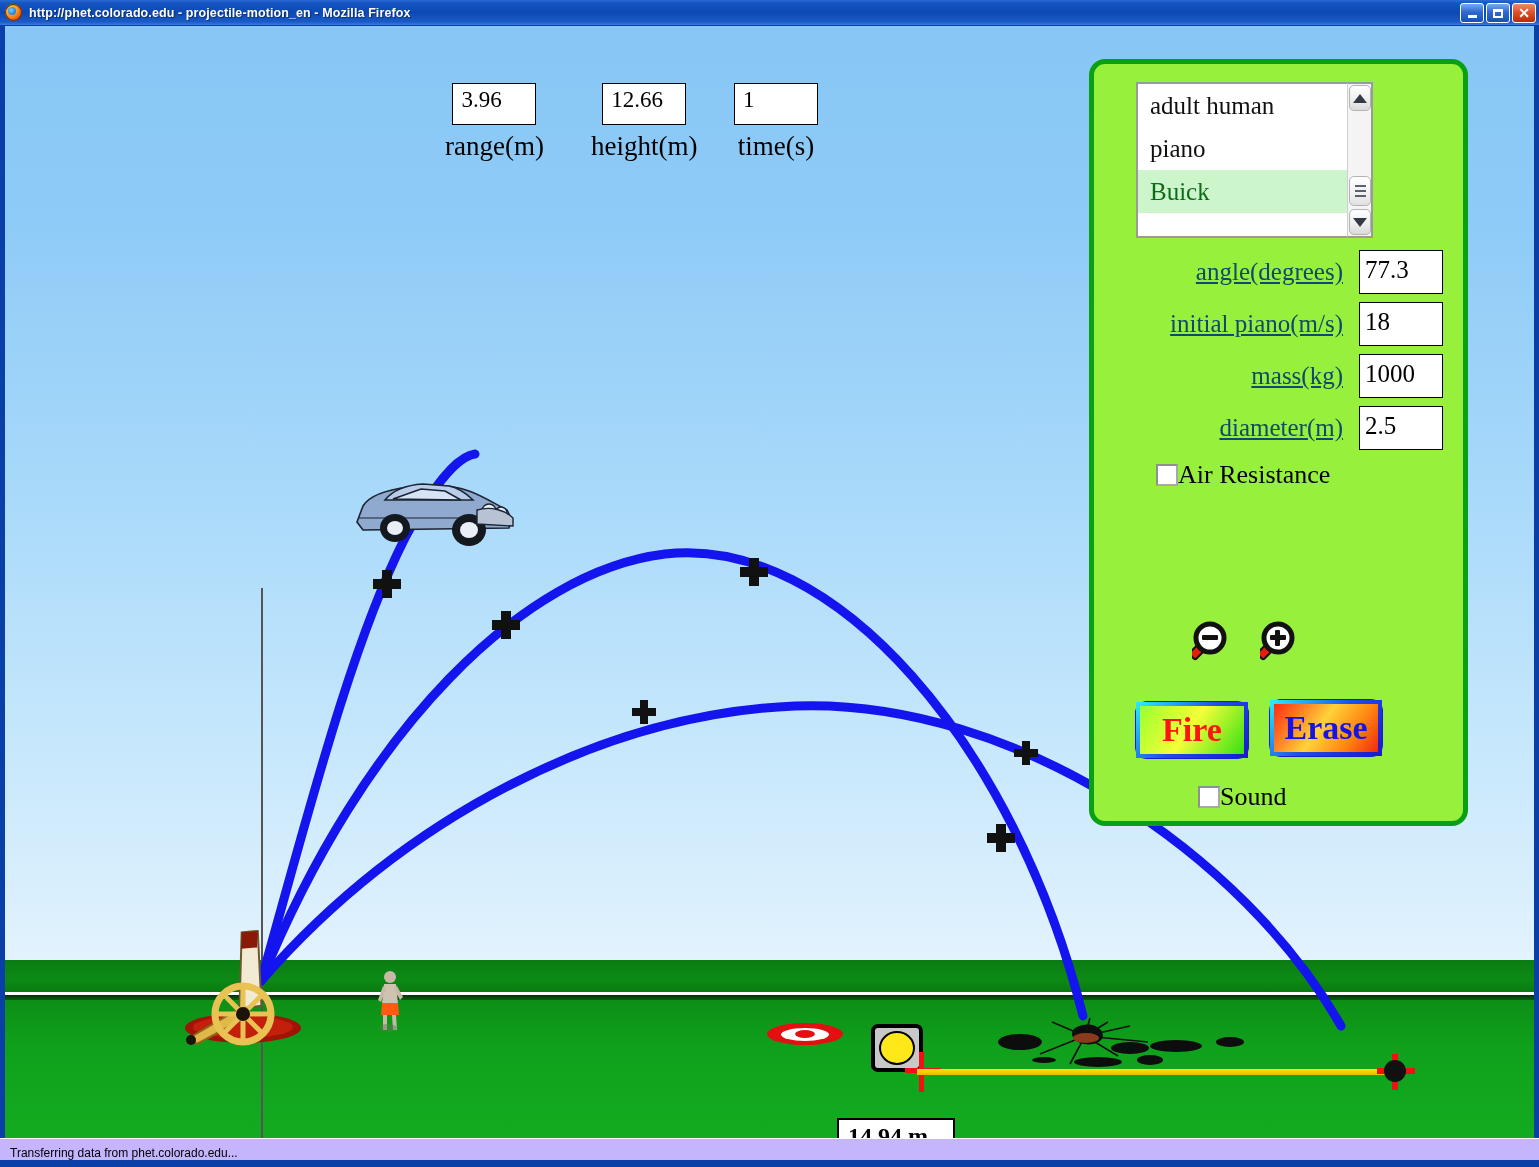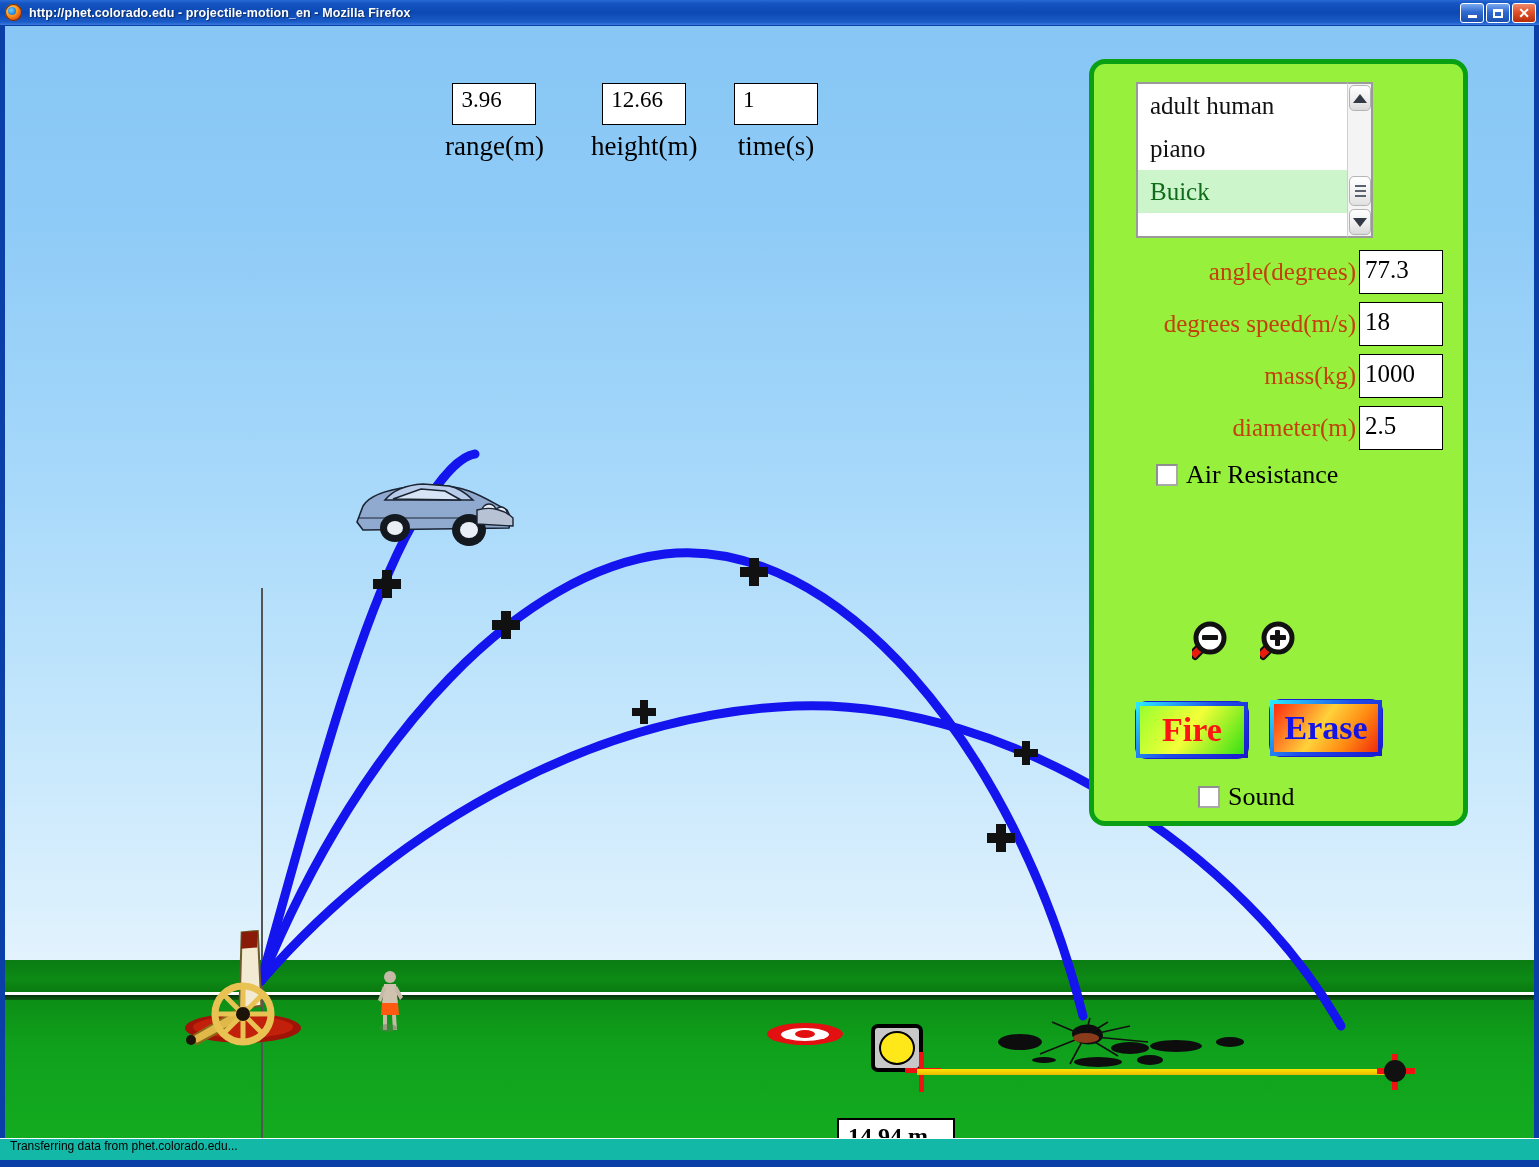--- a/index.html
+++ b/index.html
@@ -193,39 +193,40 @@
     cursor: pointer;
   }
   #sb-thumb i { display: block; width: 11px; height: 2px; background: #5a6270; }
 
   .param-row {
     position: absolute; right: 20px;
     display: flex; align-items: center; justify-content: flex-end;
   }
   .param-lbl {
     font-family: "Liberation Serif", serif;
-    font-size: 25px; color: #c2410c;
+    font-size: 25px; color: #0c4a6e;
     white-space: nowrap;
-    padding-right: 3px;
+    padding-right: 16px;
+    text-decoration: underline;
   }
   .param-box {
     background: #ffffff;
     border: 1px solid #000000;
     width: 84px; height: 44px;
     font-family: "Liberation Serif", serif;
     font-size: 25px;
     color: #000;
     line-height: 30px;
     padding: 4px 0 0 5px;
     text-align: left;
   }
 
   .chk-row {
     position: absolute;
-    display: flex; align-items: center; gap: 8px;
+    display: flex; align-items: center; 
   }
   .chkbox {
     width: 22px; height: 22px;
     background: #ffffff;
     border: 2px solid #a8a8a8;
     border-top-color: #8f8f8f; border-left-color: #8f8f8f;
     cursor: pointer;
   }
   .chk-lbl {
     font-family: "Liberation Serif", serif;
@@ -316,23 +317,23 @@
   
   #cannon { position: absolute; left: 176px; top: 884px; width: 130px; height: 136px; }
   #person { position: absolute; left: 365px; top: 944px; width: 40px; height: 62px; }
   #car { position: absolute; left: 344px; top: 440px; width: 172px; height: 84px; }
   #debris { position: absolute; left: 975px; top: 990px; width: 300px; height: 58px; }
 
   
   #statusbar {
     position: absolute; left: 0; top: 1138px;
     width: 1539px; height: 22px;
-    background: #14b8a6;
+    background: #c4b5fd;
     border-top: 1px solid #ffffff;
-    display: flex; align-items: flex-start;
+    display: flex; align-items: flex-end;
   }
   #status-text {
     font-family: "Liberation Sans", sans-serif;
     font-size: 12px; color: #000;
     padding-left: 10px;
   }
   #status-divider {
     position:absolute; left:0; top:1160px; width:1539px; height:7px; background:#0b3fa8;
   }
 </style>
@@ -532,21 +533,21 @@
         <div class="sb-btn down">
             <div class="tri down"></div>
           </div>
       </div>
 
       <div class="param-row" style="top:186px;">
         <div class="param-lbl">angle(degrees)</div>
         <div class="param-box">77.3</div>
       </div>
       <div class="param-row" style="top:238px;">
-        <div class="param-lbl">degrees speed(m/s)</div>
+        <div class="param-lbl">initial piano(m/s)</div>
         <div class="param-box">18</div>
       </div>
       <div class="param-row" style="top:290px;">
         <div class="param-lbl">mass(kg)</div>
         <div class="param-box">1000</div>
       </div>
       <div class="param-row" style="top:342px;">
         <div class="param-lbl">diameter(m)</div>
         <div class="param-box">2.5</div>
       </div>

